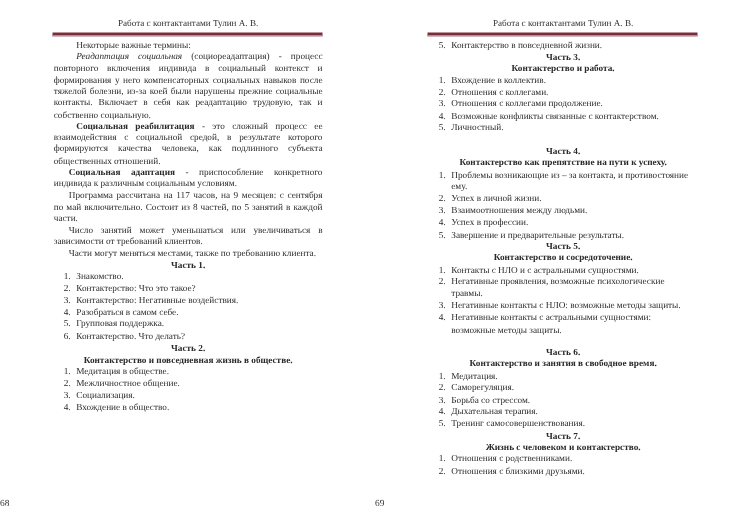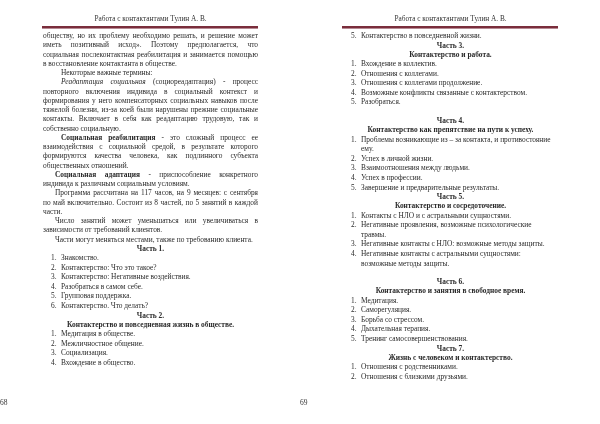--- a/index.html
+++ b/index.html
@@ -41,21 +41,20 @@
 </head>
 <body>
 
 <div class="spread">
 
   <div class="page">
     <div class="page-header">Работа с контактантами Тулин А. В.</div>
     <div class="header-rule"></div>
 
     <div class="body">
-      <p class="p">обществу, но их проблему необходимо решать, и решение может иметь позитивный исход». Поэтому предполагается, что социальная послеконтактная реабилитация и занимается помощью в восстановление контактанта в обществе.</p>
       <p class="p indent">Некоторые важные термины:</p>
 
       <p class="p indent"><span class="i">Реадаптация социальная</span><span> (социореадаптация) - процесс повторного включения индивида в социальный контекст и формирования у него компенсаторных социальных навыков после тяжелой болезни, из-за коей были нарушены прежние социальные контакты. Включает в себя как реадаптацию трудовую, так и собственно социальную.</span></p>
 
       <p class="p indent"><span class="b">Социальная реабилитация</span><span> - это сложный процесс ее взаимодействия с социальной средой, в результате которого формируются качества человека, как подлинного субъекта общественных отношений.</span></p>
 
       <p class="p indent-sm"><span class="b">Социальная адаптация</span><span> - приспособление конкретного индивида к различным социальным условиям.</span></p>
 
       <p class="p indent-sm">Программа рассчитана на 117 часов, на 9 месяцев: с сентября по май включительно. Состоит из 8 частей, по 5 занятий в каждой части.</p>
       <p class="p indent-sm">Число занятий может уменьшаться или увеличиваться в зависимости от требований клиентов.</p>
@@ -140,21 +139,21 @@
         <li>
             <span class="num">3.</span>
             <span class="txt">Отношения с коллегами продолжение.</span>
           </li>
         <li>
             <span class="num">4.</span>
             <span class="txt">Возможные конфликты связанные с контактерством.</span>
           </li>
         <li>
             <span class="num">5.</span>
-            <span class="txt">Разобраться.</span>
+            <span class="txt">Личностный.</span>
           </li>
       </ol>
 
       <div class="gap"></div>
 
       <p class="part-title">Часть 4.</p>
       <p class="part-sub">Контактерство как препятствие на пути к успеху.</p>
       <ol class="list">
         <li>
             <span class="num">1.</span>

